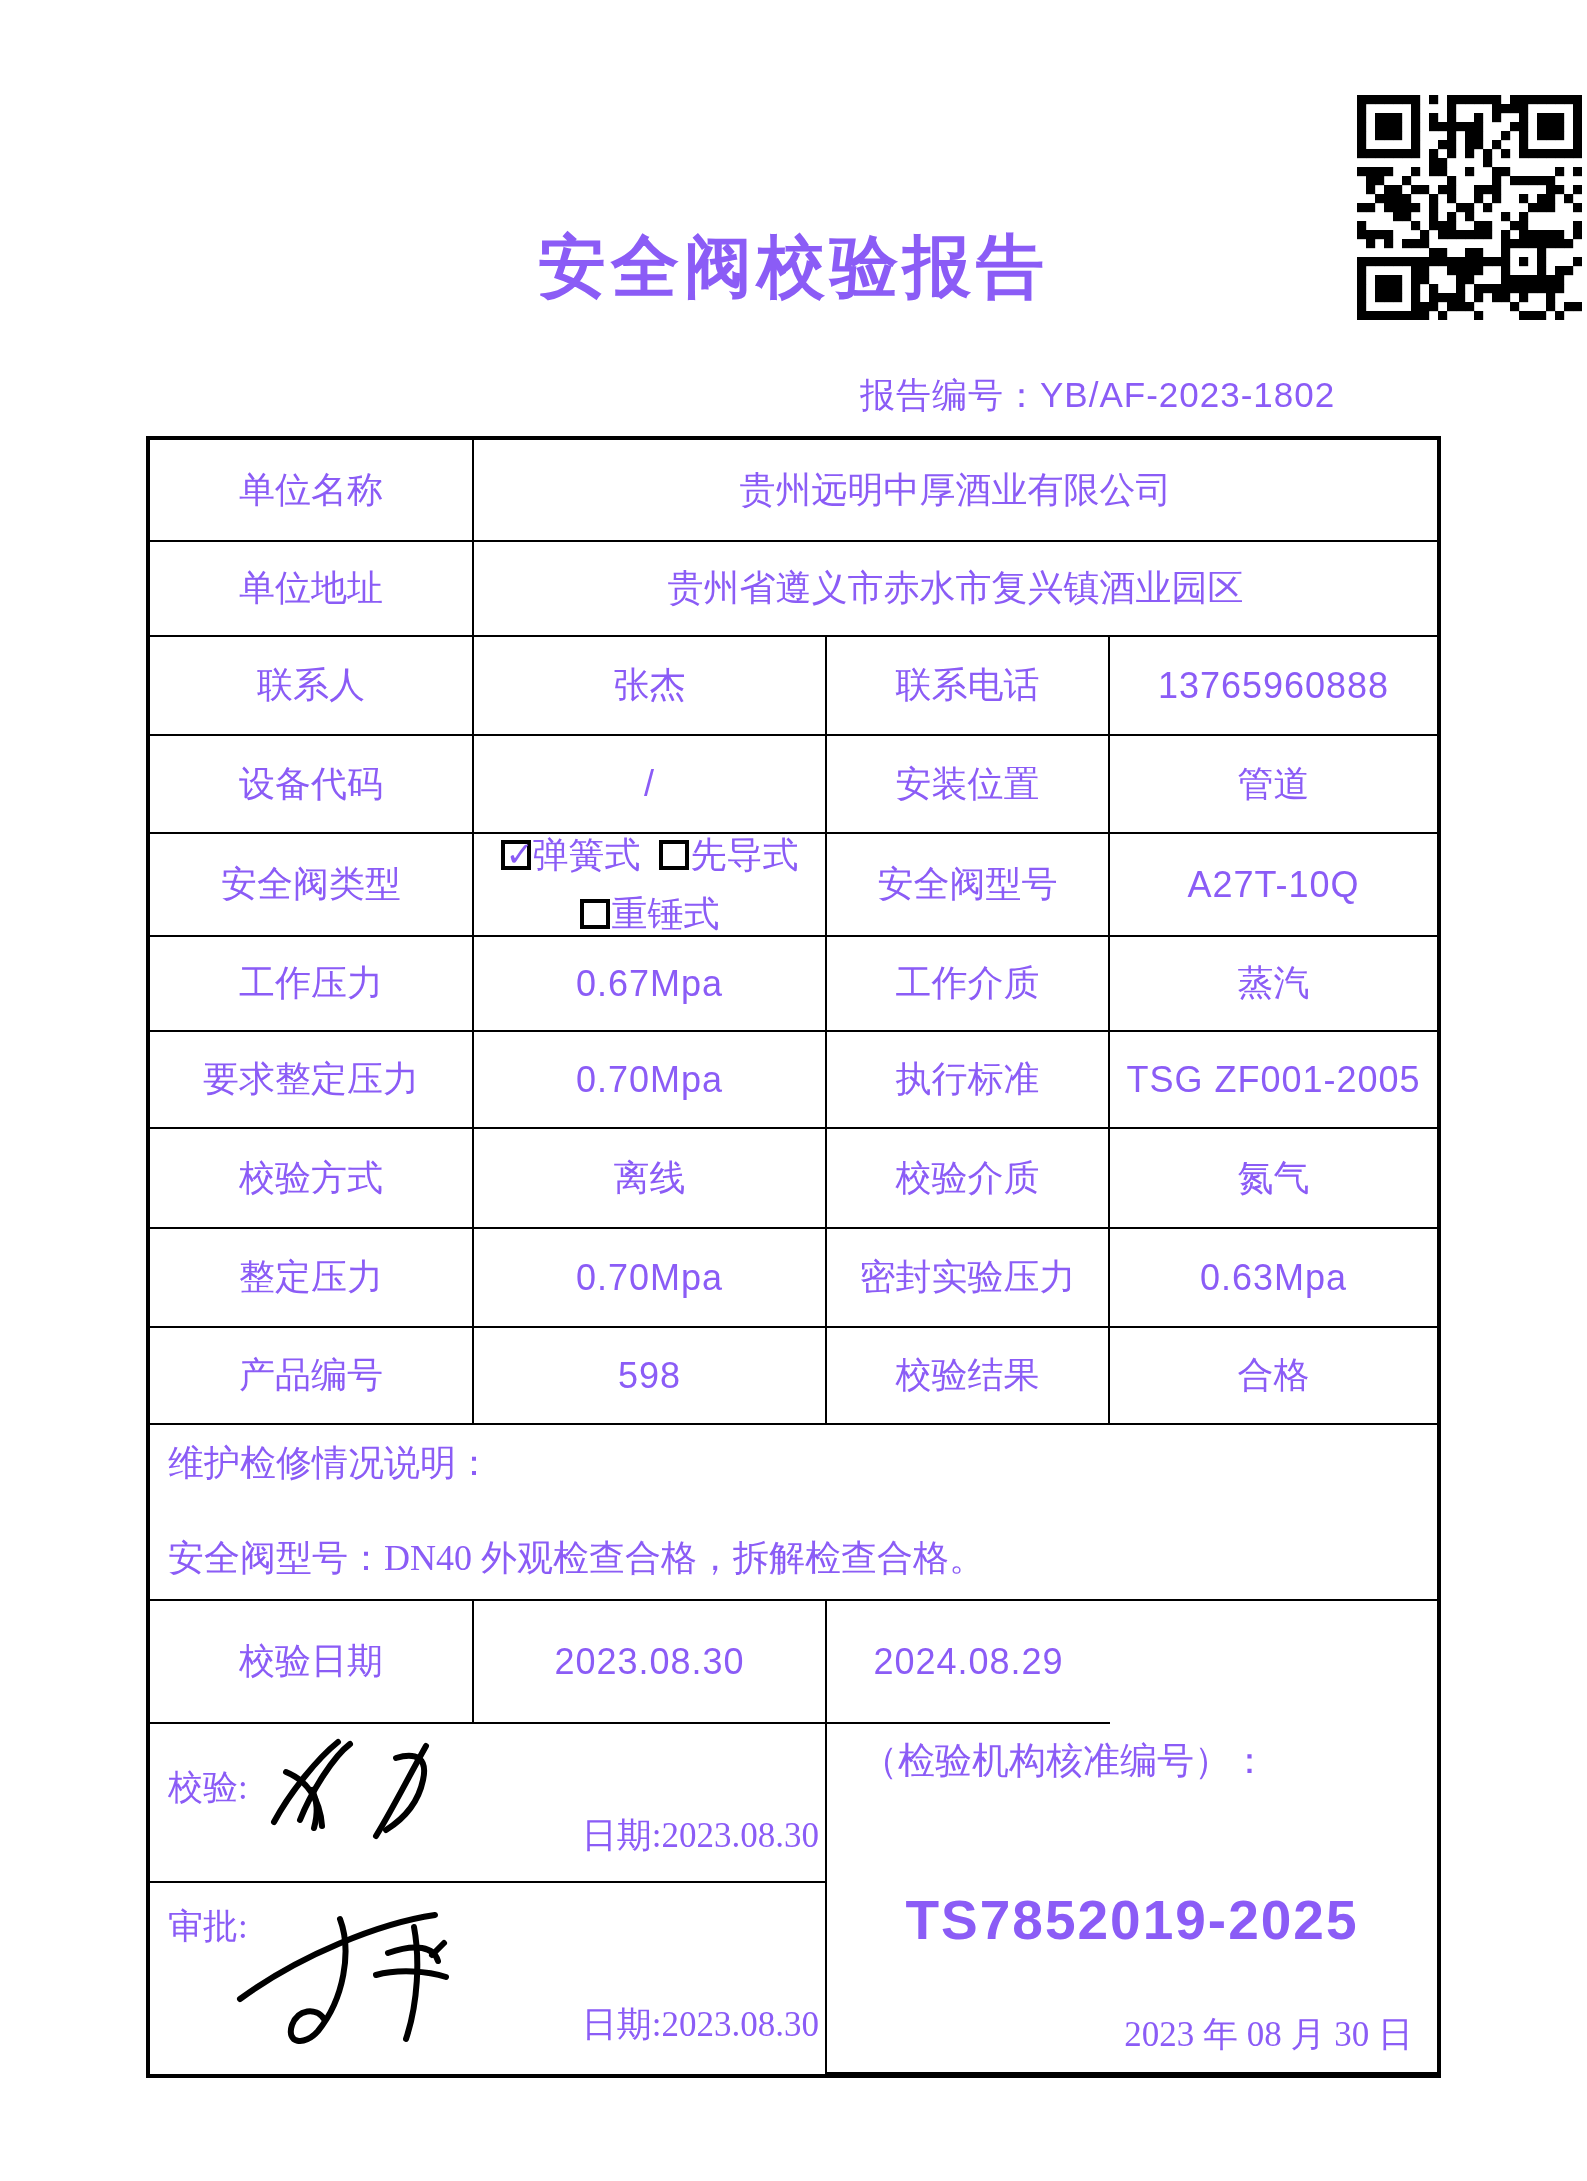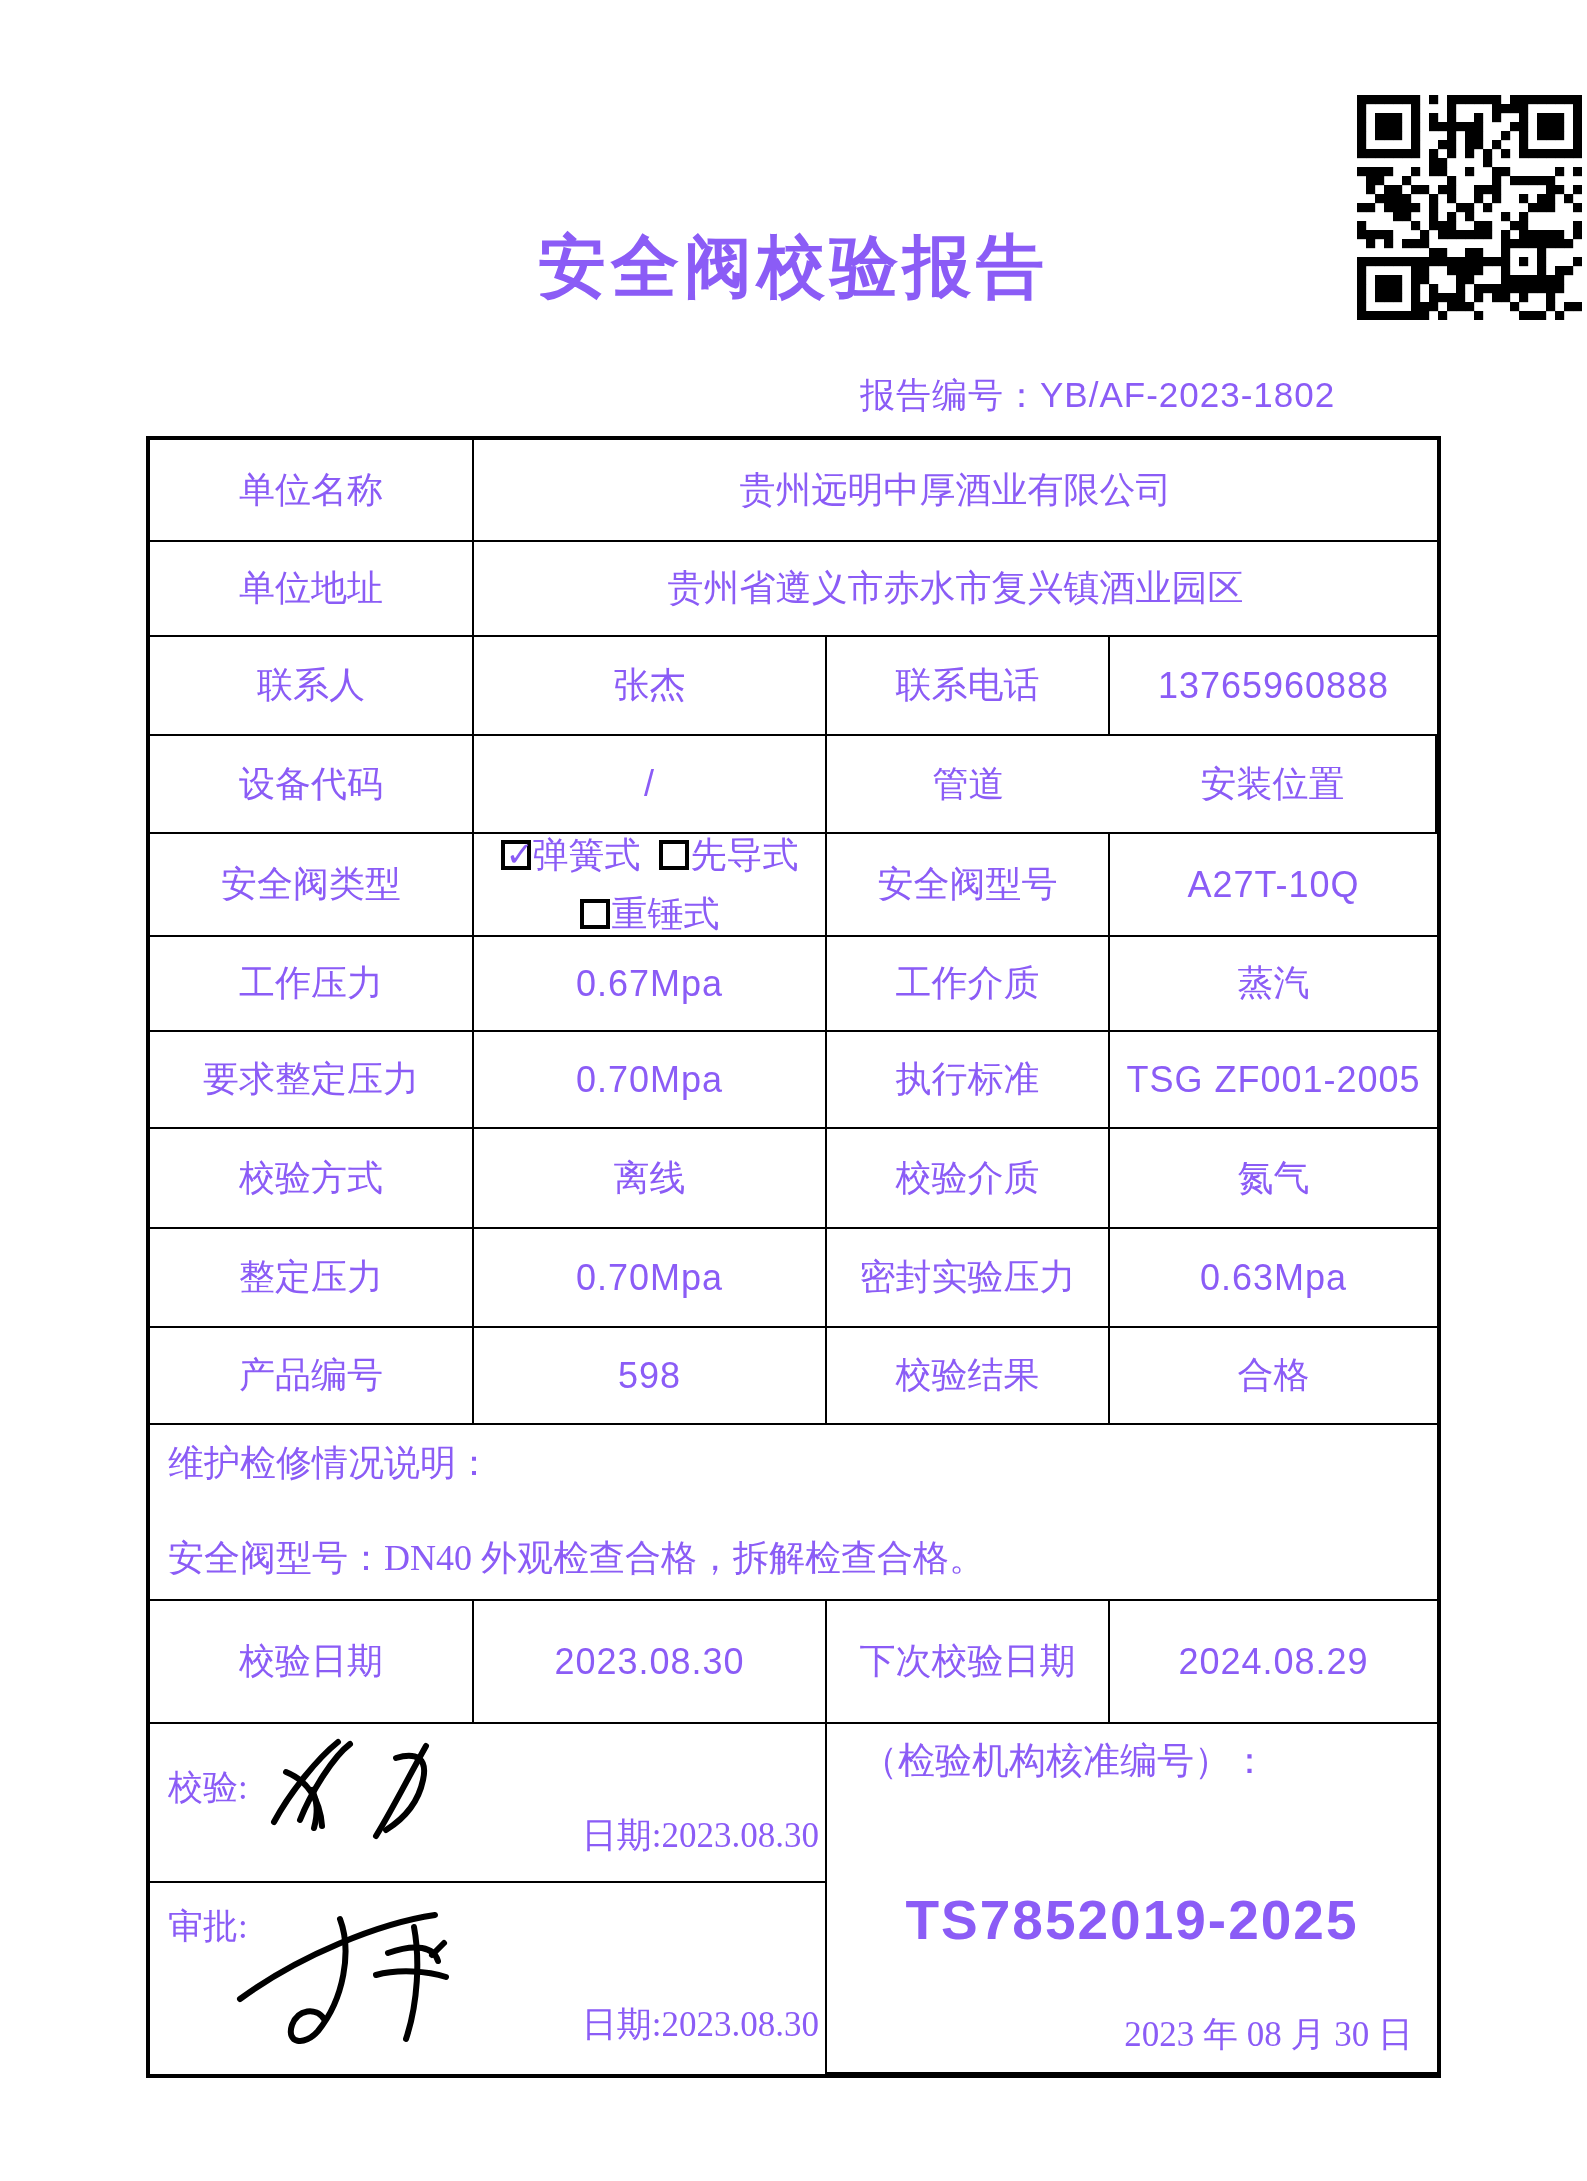--- a/index.html
+++ b/index.html
@@ -391,22 +391,22 @@
     <div class="cell cn">单位地址</div>
     <div class="cell cn nr" style="grid-column:2/5">贵州省遵义市赤水市复兴镇酒业园区</div>
 
     <div class="cell cn">联系人</div>
     <div class="cell cn">张杰</div>
     <div class="cell cn">联系电话</div>
     <div class="cell lat nr">13765960888</div>
 
     <div class="cell cn">设备代码</div>
     <div class="cell lat">/</div>
+    <div class="cell cn">安装位置</div>
     <div class="cell cn nr">管道</div>
-    <div class="cell cn">安装位置</div>
 
     <div class="cell cn">安全阀类型</div>
     <div class="cell cn vt">
       <div class="vt-line">
         <span class="opt">
           <span class="cbx checked"></span>
             <span>弹簧式</span>
         </span>
         <span class="opt">
           <span class="cbx"></span>
@@ -448,21 +448,20 @@
     <div class="cell cn">校验结果</div>
     <div class="cell cn nr">合格</div>
 
     <div class="cell cn nr maint" style="grid-column:1/5">
       <div class="m1">维护检修情况说明：</div>
       <div class="m2">安全阀型号：DN40 外观检查合格，拆解检查合格。</div>
     </div>
 
     <div class="cell cn">校验日期</div>
     <div class="cell lat">2023.08.30</div>
-    <div class="cell cn">下次校验日期</div>
     <div class="cell lat nr">2024.08.29</div>
 
     <div class="cell cn sig" style="grid-column:1/3">
       <span class="s-label" style="left:18px;top:40px">校验:</span>
       <svg style="left:96px;top:6px" width="240" height="140" viewBox="0 0 240 140">
         <g fill="none" stroke="#000" stroke-width="6" stroke-linecap="round">
           <path d="M28,92 C44,62 72,28 92,12"></path>
           <path d="M54,90 C66,60 88,26 104,14"></path>
           <path d="M40,42 C60,50 74,68 76,96"></path>
           <path d="M66,60 C72,72 72,84 68,98"></path>

